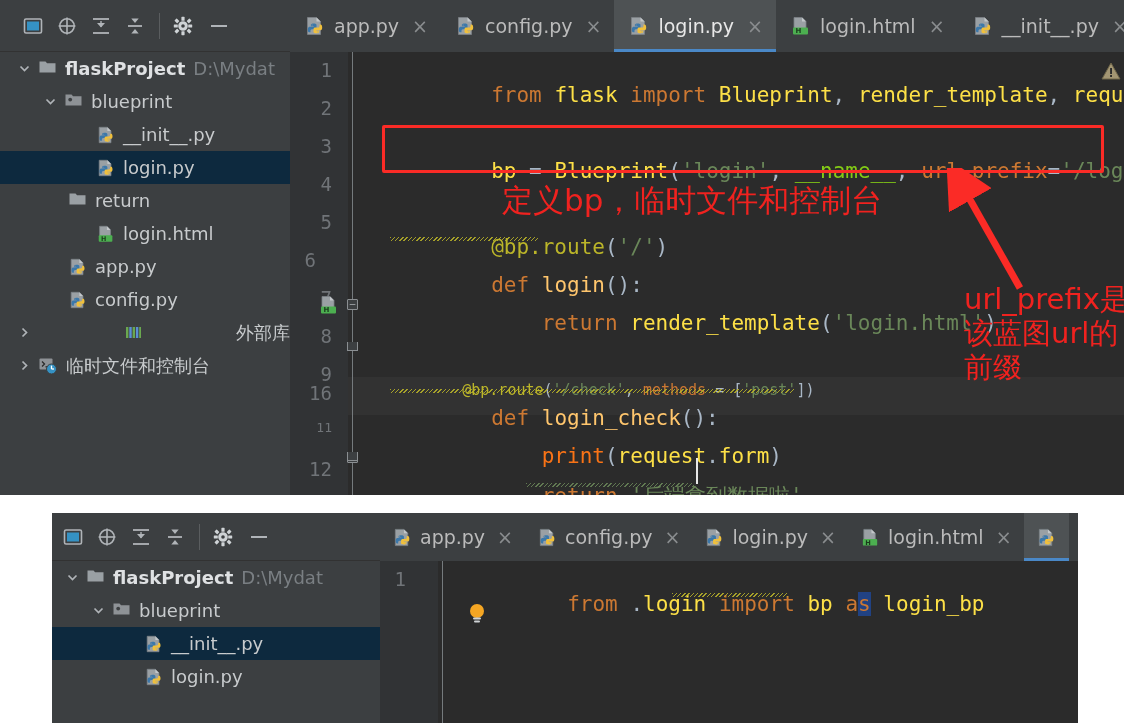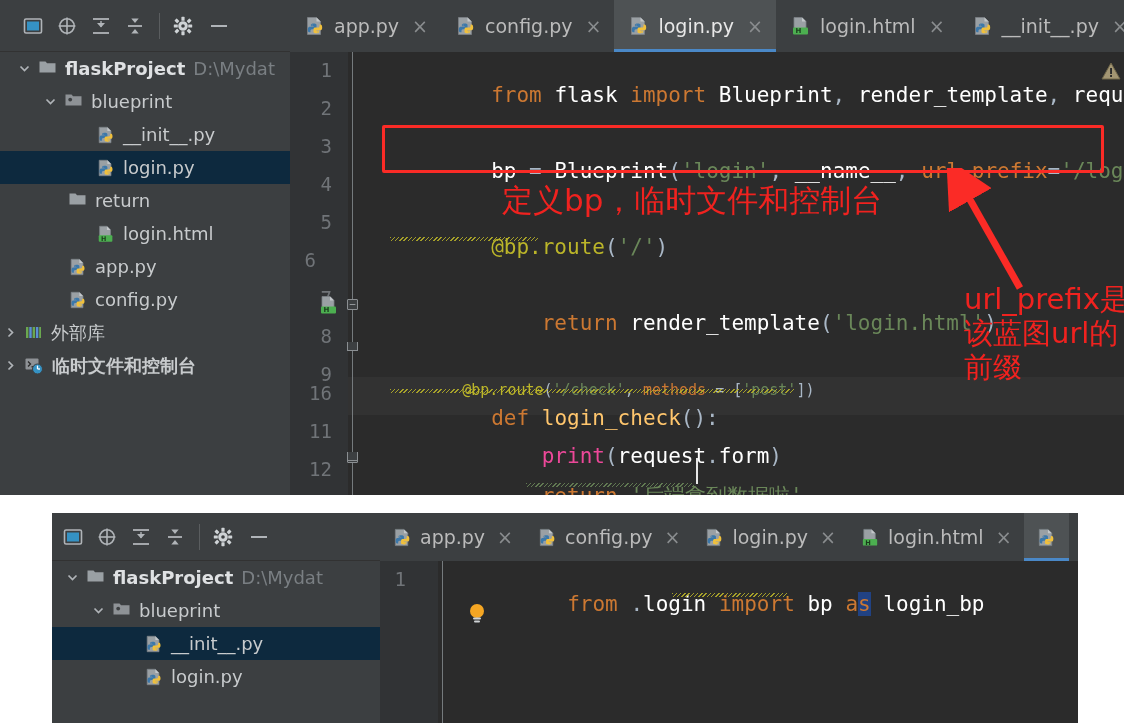--- a/index.html
+++ b/index.html
@@ -79,23 +79,23 @@
   }
   .codeline {
     position:absolute; white-space:pre;
     font-family:"DejaVu Sans Mono","Liberation Mono",monospace;
     color:#a9b7c6;
   }
   .kw  { color:#cc7832; }
   .fn  { color:#ffc66d; }
   .str { color:#6a8759; }
   .dec { color:#bbb529; }
-  .bif { color:#ec4899;text-align:right; }
-  .par { color:#ffffff; }
-  .nm  { color:#ffffff; }
+  .bif { color:#f97316;text-align:right; }
+  .par { color:#fde047; }
+  .nm  { color:#84cc16; }
   .cnst{ color:#a9b7c6; }
 
   .squiggle {
     position:absolute;
     height:4px;
     background-image: repeating-linear-gradient(135deg,#bbb529 0 1px, transparent 1px 3px);
     opacity:.85;
   }
   .squiggle.green { background-image: repeating-linear-gradient(135deg,#6a8759 0 1px, transparent 1px 3px); }
 
@@ -346,39 +346,39 @@
           <svg width="20" height="20" viewBox="0 0 22 22">
             <path d="M3.5 2.5h9l4 4v13h-13z" fill="#9aa0a4" stroke="#7c8287" stroke-width=".8"></path>
             <path d="M12.5 2.5v4h4z" fill="#c3c7ca"></path>
             <path d="M9.7 8.6c-3 0-2.8 1.3-2.8 1.3l0 1.35h2.85v.4H5.72s-1.9-.22-1.9 2.8c0 3.02 1.66 2.9 1.66 2.9h1v-1.4s-.05-1.66 1.63-1.66h2.83s1.58.03 1.58-1.53V10.1s.24-1.5-2.82-1.5zm-1.57.9a.51.51 0 1 1 0 1.03.51.51 0 0 1 0-1.03z" fill="#3c78aa"></path>
             <path d="M12.3 18.3c3 0 2.82-1.3 2.82-1.3v-1.35h-2.85v-.4h4.02s1.9.22 1.9-2.8c0-3.02-1.66-2.9-1.66-2.9h-1v1.4s.05 1.66-1.63 1.66h-2.83s-1.58-.03-1.58 1.53v2.66s-.24 1.5 2.81 1.5zm1.58-.9a.51.51 0 1 1 0-1.03.51.51 0 0 1 0 1.03z" fill="#f0c03c"></path>
           </svg>
         </span>
         <span class="tname">config.py</span>
       </div>
 
-      <div class="trow" style="height:33px;">
+      <div class="trow" style="height:33px;padding-left:14px;justify-content:space-between;">
         <span class="arrow" style="width:20px;">
           <svg width="13" height="13" viewBox="0 0 13 13">
               <polyline points="4.5,2.5 8.5,6.5 4.5,10.5" fill="none" stroke="#b0b4b8" stroke-width="1.7"></polyline>
             </svg>
         </span>
         <span style="margin:0 8px 0 4px;display:inline-flex;">
           <svg width="19" height="19" viewBox="0 0 19 19">
             <rect x="2" y="4" width="2.4" height="11" fill="#6aa84f"></rect>
             <rect x="5.3" y="4" width="2.4" height="11" fill="#5b8fd4"></rect>
             <rect x="8.6" y="4" width="2.4" height="11" fill="#6aa84f"></rect>
             <rect x="11.9" y="4" width="2.4" height="11" fill="#5b8fd4"></rect>
             <rect x="15.2" y="4" width="1.8" height="11" fill="#6aa84f"></rect>
           </svg>
         </span>
         <span class="tname">外部库</span>
       </div>
 
-      <div class="trow" style="height:33px;font-weight:bold;">
+      <div class="trow" style="height:33px;padding-left:14px;">
         <span class="arrow" style="width:20px;">
           <svg width="13" height="13" viewBox="0 0 13 13">
               <polyline points="4.5,2.5 8.5,6.5 4.5,10.5" fill="none" stroke="#b0b4b8" stroke-width="1.7"></polyline>
             </svg>
         </span>
         <span style="margin:0 8px 0 4px;display:inline-flex;">
           <svg width="20" height="20" viewBox="0 0 20 20">
             <rect x="1.5" y="2.5" width="13" height="11" rx="1" fill="#8e9296"></rect>
             <polyline points="4,5.5 6.5,8 4,10.5" fill="none" stroke="#2b2b2b" stroke-width="1.3"></polyline>
             <line x1="7.5" y1="10.8" x2="11.5" y2="10.8" stroke="#2b2b2b" stroke-width="1.3"></line>
@@ -400,21 +400,21 @@
       <div class="lnum" style="left:0;top:7px;width:42px;font-size:19px;">1</div>
       <div class="lnum" style="left:0;top:45px;width:42px;font-size:19px;">2</div>
       <div class="lnum" style="left:0;top:83px;width:42px;font-size:19px;">3</div>
       <div class="lnum" style="left:0;top:121px;width:42px;font-size:19px;">4</div>
       <div class="lnum" style="left:0;top:159px;width:42px;font-size:19px;">5</div>
       <div class="lnum" style="left:0;top:197px;width:26px;font-size:19px;">6</div>
       <div class="lnum" style="left:0;top:235px;width:42px;font-size:19px;">7</div>
       <div class="lnum" style="left:0;top:273px;width:42px;font-size:19px;">8</div>
       <div class="lnum" style="left:0;top:311px;width:42px;font-size:19px;">9</div>
       <div class="lnum" style="left:0;top:330px;width:42px;font-size:19px;">16</div>
-      <div class="lnum" style="left:0;top:368px;width:42px;font-size:19px;">11</div>
+      <div class="lnum" style="left:0;top:368px;width:42px;font-size:13px;">11</div>
       <div class="lnum" style="left:0;top:406px;width:42px;font-size:19px;">12</div>
 
       <span style="position:absolute;left:28px;top:242px;">
         <svg width="22" height="22" viewBox="0 0 22 22">
           <path d="M4 2.5h8l4 4v7.5H4z" fill="#9aa0a4" stroke="#7c8287" stroke-width=".8"></path>
           <path d="M12 2.5v4h4z" fill="#c3c7ca"></path>
           <rect x="3" y="12.5" width="15" height="7" rx="1" fill="#4caf50"></rect>
           <text x="5.6" y="18.4" font-family="DejaVu Sans" font-size="7" font-weight="bold" fill="#1b3b1d">H</text>
         </svg>
       </span>
@@ -431,20 +431,23 @@
 
       <div class="codeline" style="left:100px;top:83px;font-size:21px;">
         <span class="par">bp</span> <span class="cnst">=</span> <span class="par">Blueprint</span><span class="cnst">(</span><span class="str">'login'</span><span class="cnst">,</span> <span class="nm">__name__</span><span class="cnst">,</span> <span class="kw">url_prefix</span><span class="cnst">=</span><span class="str">'/login'</span>
       </div>
 
       <div class="codeline" style="left:100px;top:159px;font-size:21px;">
         <span class="dec">@bp.route</span><span class="cnst">(</span><span class="str">'/'</span><span class="cnst">)</span>
       </div>
       <div class="squiggle" style="left:100px;top:185px;width:148px;"></div>
 
+      <div class="codeline" style="left:100px;top:197px;font-size:21px;">
+        <span class="kw">def</span> <span class="fn">login</span><span class="cnst">():</span>
+      </div>
 
       <div class="codeline" style="left:100px;top:235px;font-size:21px;">
         <span class="kw">    return</span> <span class="par">render_template</span><span class="cnst">(</span><span class="str">'login.html'</span><span class="cnst">)</span>
       </div>
 
       <div class="codeline" style="left:100px;top:311px;font-size:15px;">
         <span class="dec">@bp.route</span><span class="cnst">(</span><span class="str">'/check'</span><span class="cnst">,</span> <span class="kw">methods</span> <span class="cnst">=</span> <span class="cnst">[</span><span class="str">'post'</span><span class="cnst">])</span>
       </div>
       <div class="squiggle" style="left:100px;top:337px;width:404px;"></div>
 

